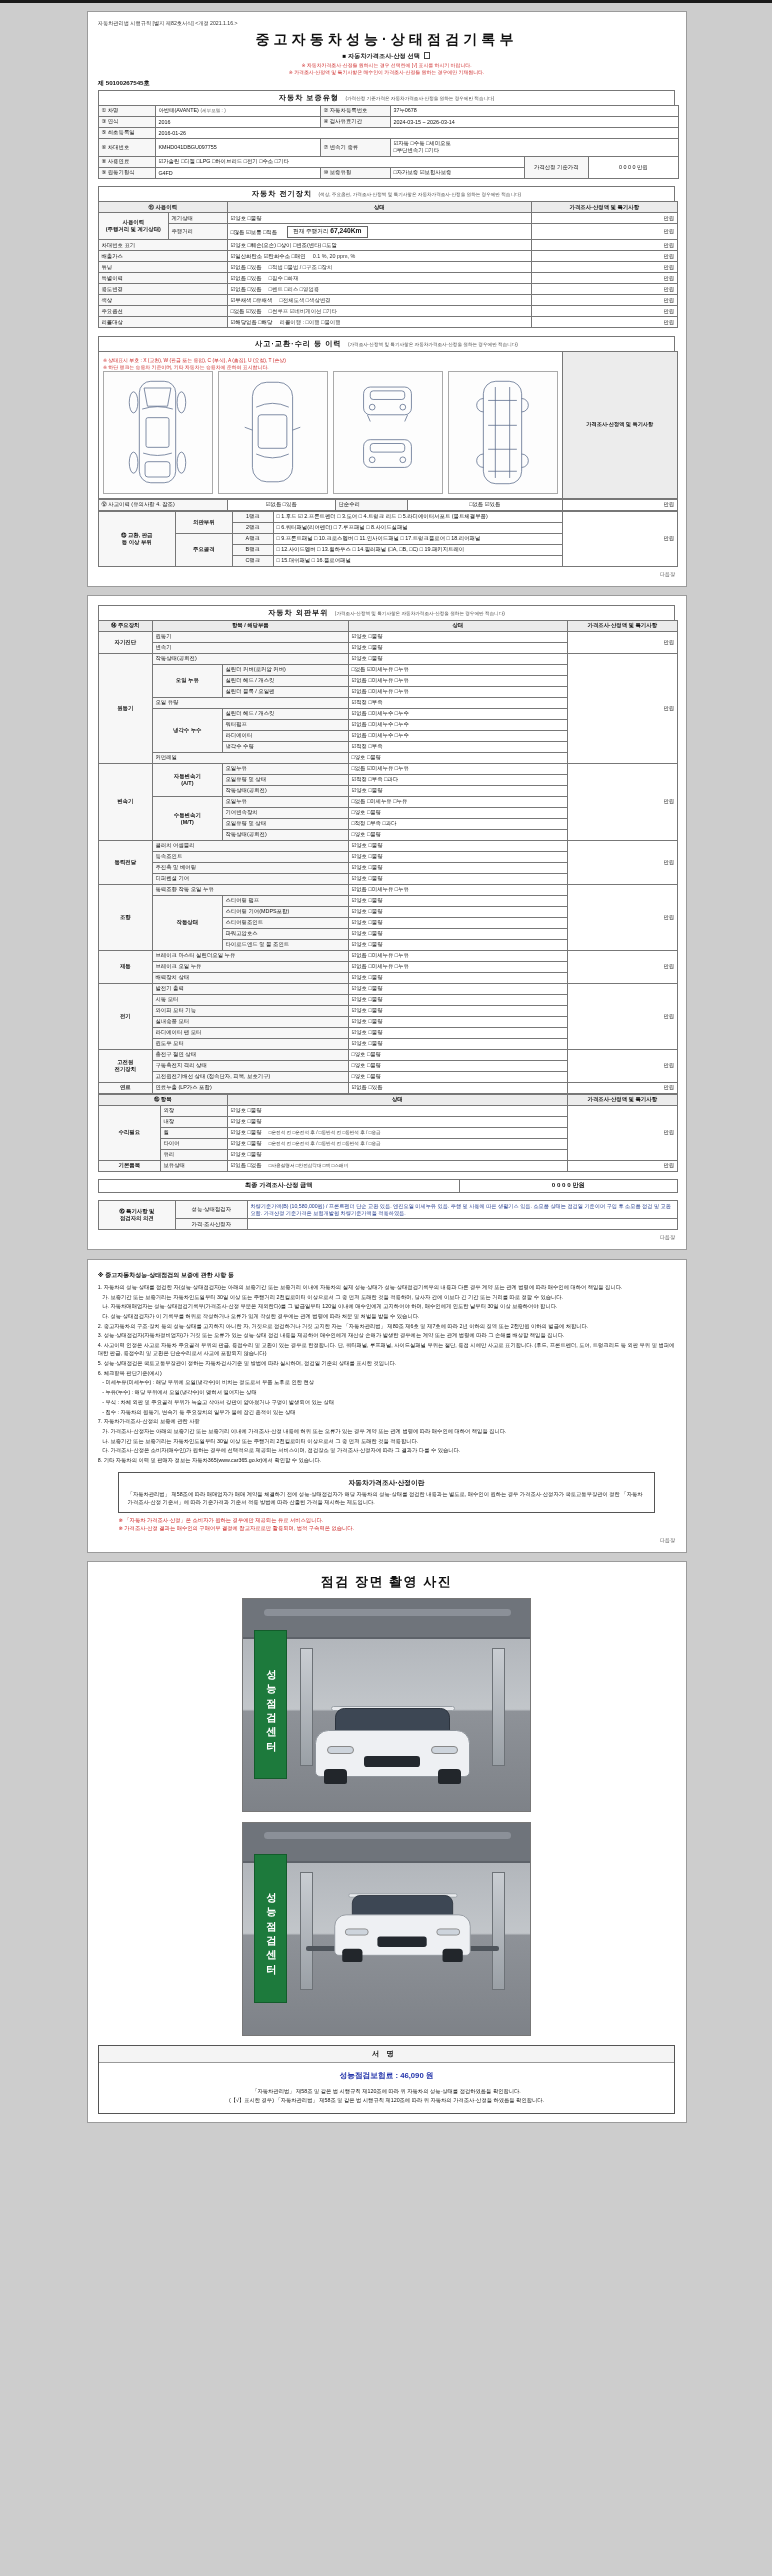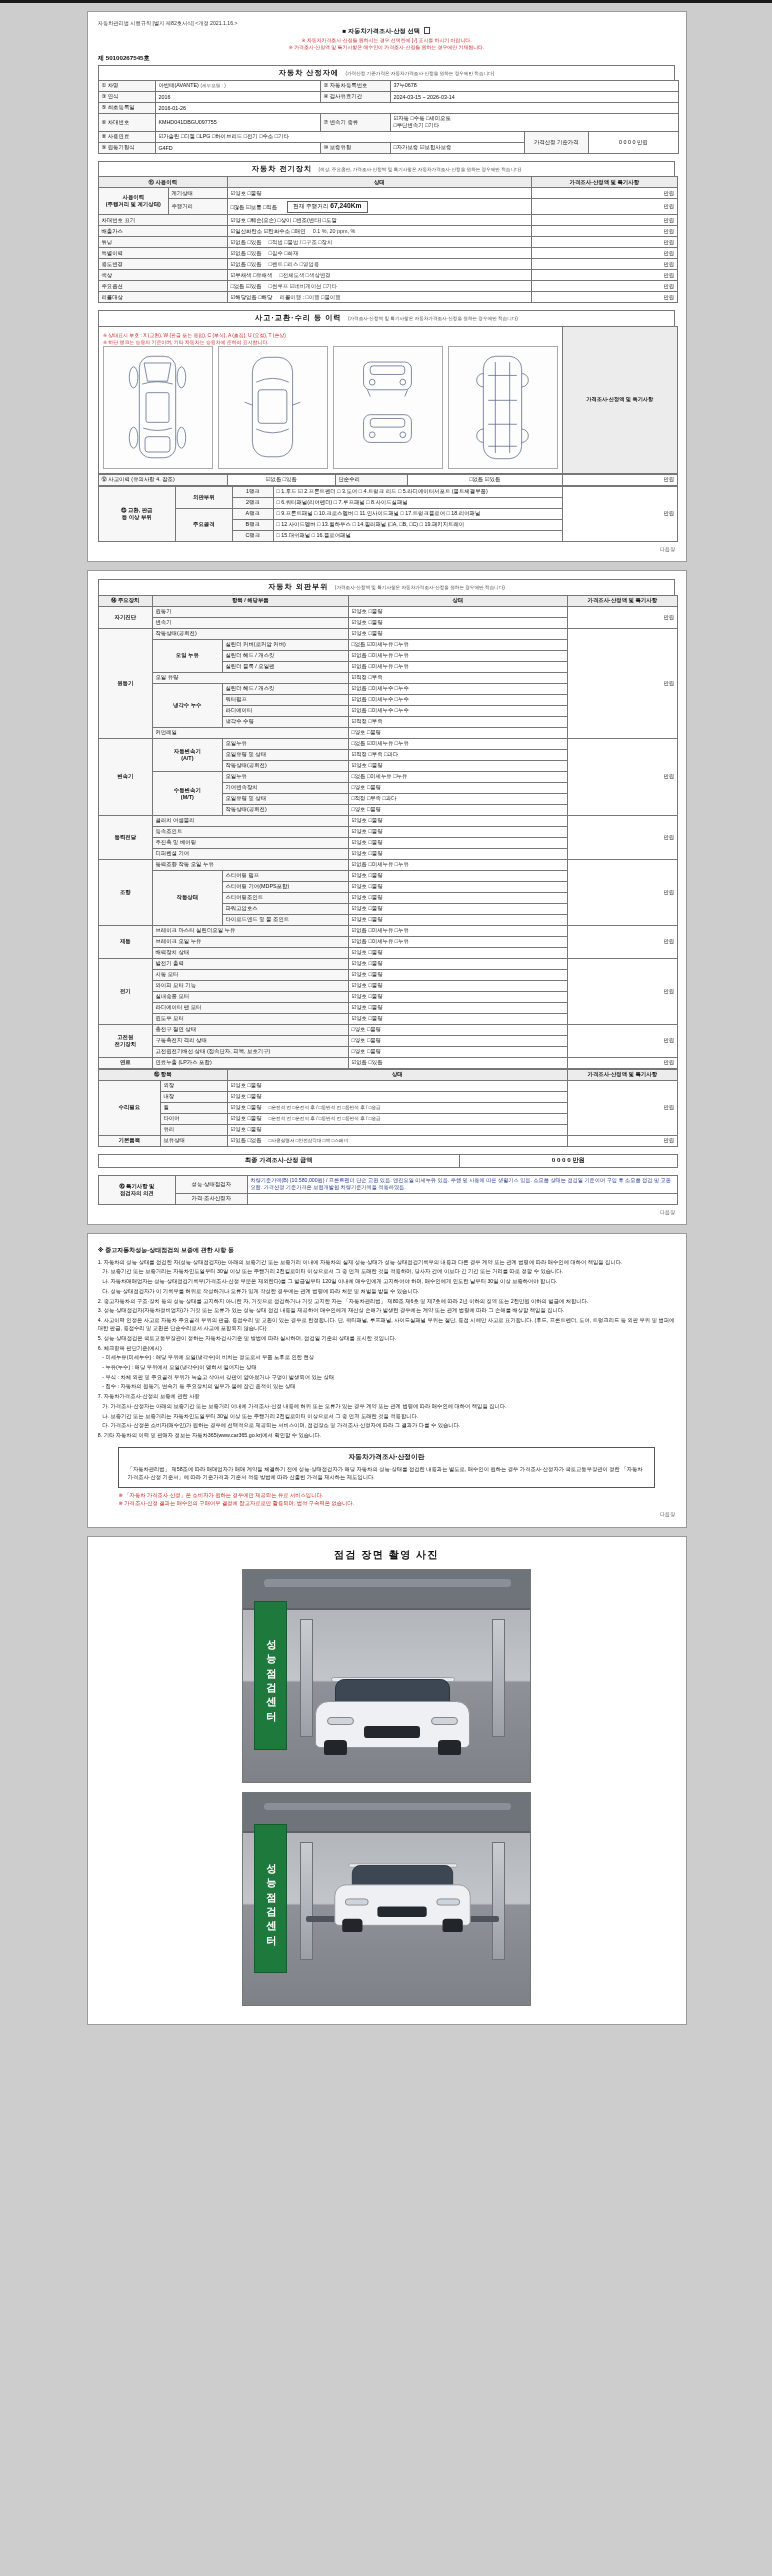--- a/index.html
+++ b/index.html
@@ -41,21 +41,21 @@
   .optext{min-height:33px;vertical-align:top;font-size:5.2px;color:#223a8c}
   
   .notice-title{text-align:center;font-weight:bold;font-size:7.7px;letter-spacing:1.5px;border-bottom:0.5px solid #999;padding-bottom:3.1px;margin-bottom:5.2px}
   .notice-intro{font-weight:bold;font-size:6px;margin:3.1px 0}
   .notice-list div{font-size:5.3px;line-height:1.55;margin:1.5px 0;white-space:pre-wrap}
   .pricebox{border:0.8px solid #555;margin:8.2px 20.6px 4.1px;padding:5.2px 8.2px}
   .pricebox-title{text-align:center;font-weight:bold;font-size:6.7px;margin-bottom:3.1px}
   .pricebox-body{font-size:5.3px;line-height:1.5}
   .red-note{font-size:5.3px;color:#cc2222;margin:1.5px 20.6px}
   
-  .photos-title{text-align:center;font-weight:bold;font-size:10px;letter-spacing:1.5px;margin:3.1px 0 7.2px}
+  .photos-title{text-align:center;font-weight:bold;font-size:13px;letter-spacing:1.5px;margin:3.1px 0 7.2px}
   .photo{position:relative;width:289px;height:214px;margin:0 auto 9.3px;background:linear-gradient(#a9adb3 0%,#c2c6ca 52%,#8e9298 53%,#7e8288 100%);overflow:hidden;border:0.5px solid #777}
   .ph-ceiling{position:absolute;left:0;top:0;width:100%;height:40px;background:#6f747b;border-bottom:2.1px solid #5d6269}
   .ph-duct{position:absolute;left:20.6px;top:9.3px;width:247px;height:7.2px;background:#8b9098;border-radius:3.6px}
   .ph-banner{position:absolute;left:11.3px;top:31px;width:33px;height:149px;background:#1d7a3c;border:1px solid #135c2b;display:flex;align-items:center;justify-content:center}
   .ph-banner span{writing-mode:vertical-rl;color:#fff;font-weight:bold;font-size:10.3px;letter-spacing:4.1px}
   .ph-post{position:absolute;width:13.4px;height:118px;background:linear-gradient(#c9cdd2,#9aa0a6);border:0.5px solid #6d7277}
   .ph-post.l{left:57px;top:49px}
   .ph-post.r{right:25px;top:49px}
   .ph-arm{position:absolute;height:5.2px;background:#4e545b;border-radius:2.1px}
   .car{position:absolute}
@@ -73,30 +73,31 @@
   .fee-line{text-align:center;font-size:7.7px;font-weight:bold;margin:8.2px 0 5.2px}
   .sign-lines{text-align:center;font-size:5.3px;line-height:1.7;padding-bottom:8.2px}
 </style>
 </head>
 <body>
 
 <div class="viewer-top"></div>
 
 <div class="page">
   <div class="small">자동차관리법 시행규칙 [별지 제82호서식] &lt;개정 2021.1.16.&gt;</div>
+  <h1 class="doc-title">중고자동차성능·상태점검기록부</h1>
   <div class="select-row">
     <span>■ 자동차가격조사·산정 선택</span>
     <span class="selbox"></span>
   </div>
   <div class="select-note">※ 자동차가격조사·산정을 원하시는 경우 선택란에 [√] 표시를 하시기 바랍니다.</div>
   <div class="select-note">※ 가격조사·산정액 및 특기사항은 매수인이 가격조사·산정을 원하는 경우에만 기재됩니다.</div>
   <div class="doc-no">제 50100267545호</div>
 
   <div class="sec-head">
-    <span class="sec-title-text">자동차 산정자에</span>
+    <span class="sec-title-text">자동차 보증유형</span>
     <span class="sec-note">(가격산정 기준가격은 자동차가격조사·산정을 원하는 경우에만 적습니다)</span>
   </div>
   <table>
     <colgroup>
         <col style="width:57px">
         <col style="width:165px">
         <col style="width:70px">
         <col style="width:134px">
         <col style="width:64px">
         <col style="width:90px">
@@ -723,14 +724,25 @@
       <div class="car-glass"></div>
       <div class="car-body"></div>
       <div class="car-light l"></div>
       <div class="car-light r"></div>
       <div class="car-grille"></div>
       <div class="car-wheel l"></div>
       <div class="car-wheel r"></div>
     </div>
   </div>
 
+  <div class="signbox">
+    <div class="sign-title">서명</div>
+    <div class="fee-line blue">
+      <span>성능점검보험료 :</span>
+      <b>46,090 원</b>
+    </div>
+    <div class="sign-lines">
+      <div>「자동차관리법」 제58조 및 같은 법 시행규칙 제120조에 따라 위 자동차의 성능·상태를 점검하였음을 확인합니다.</div>
+      <div>(【√】표시한 경우) 「자동차관리법」 제58조 및 같은 법 시행규칙 제120조에 따라 위 자동차의 가격조사·산정을 하였음을 확인합니다.</div>
+    </div>
+  </div>
 </div>
 
 
 </body></html>

